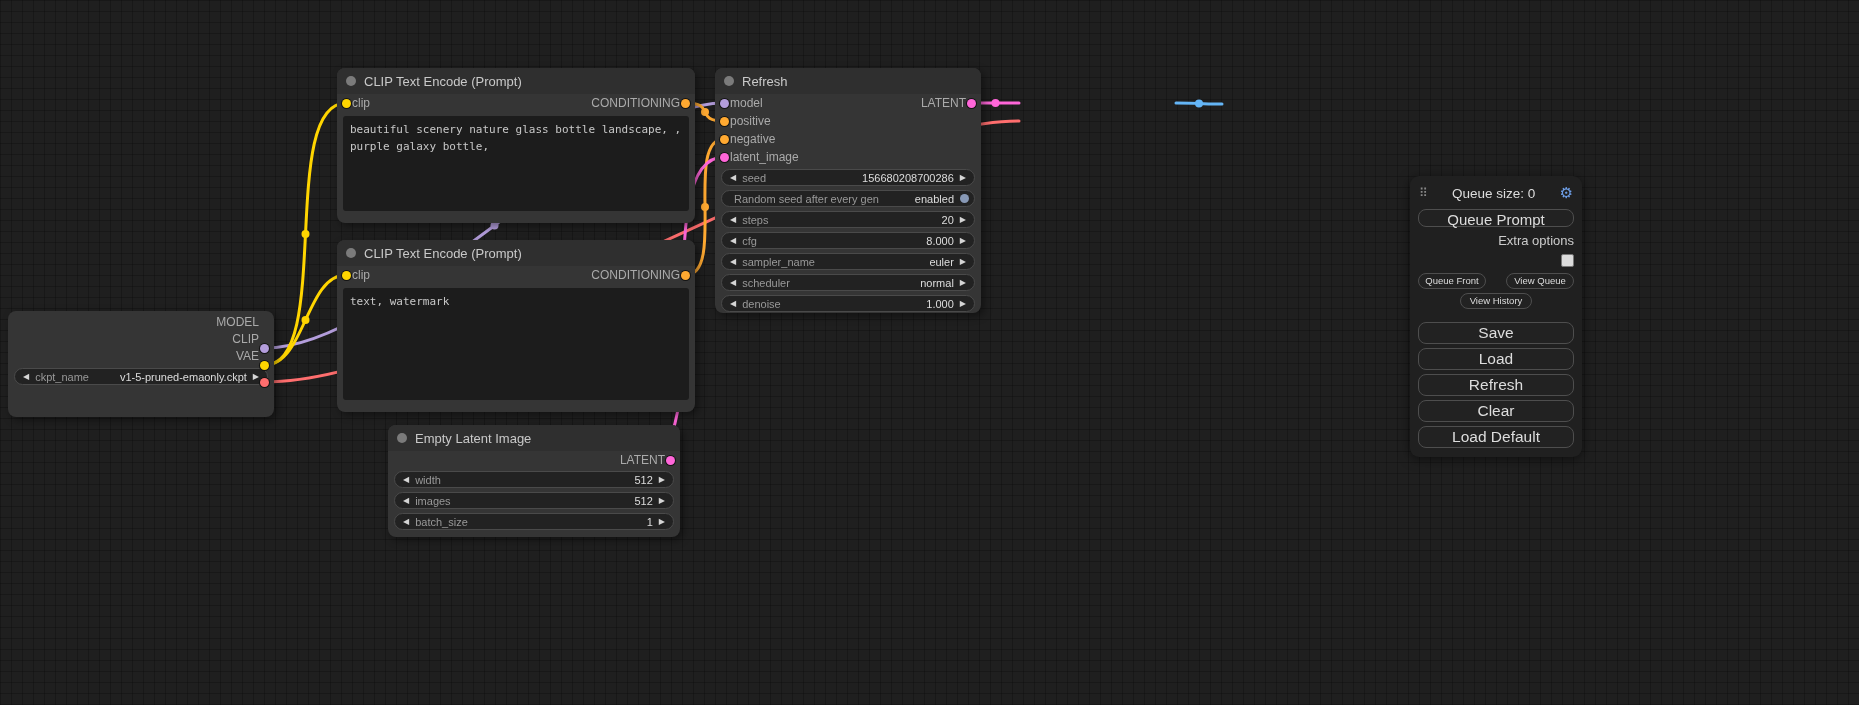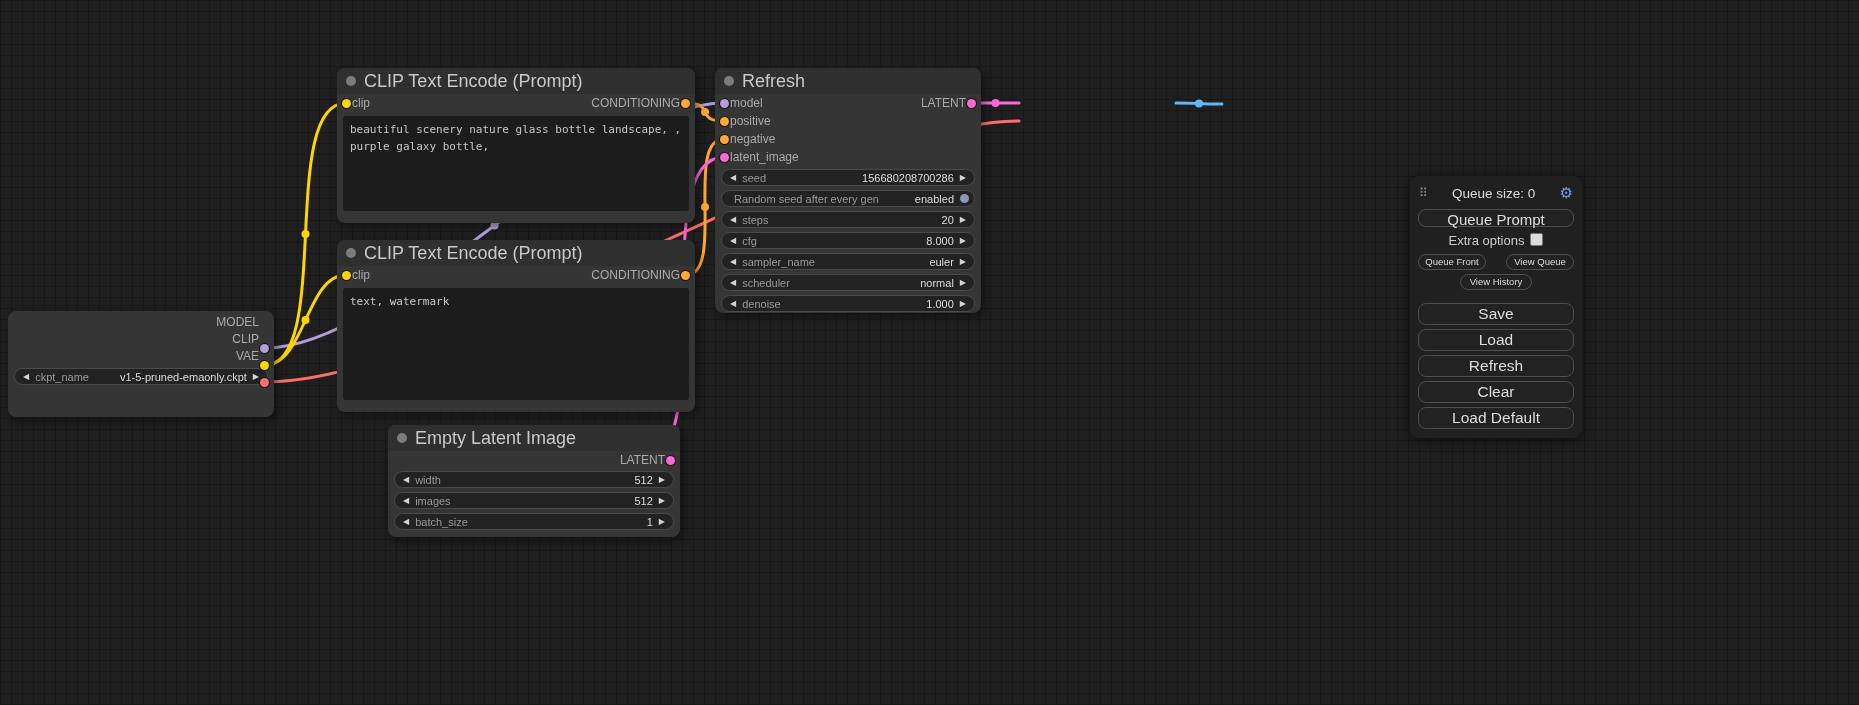--- a/index.html
+++ b/index.html
@@ -13,21 +13,21 @@
     user-select:none;
   }
   svg.wires{position:absolute;left:0;top:0;z-index:1;}
 
   
   .node{position:absolute;z-index:2;background:#353535;border-radius:8px;
     box-shadow:3px 3px 9px rgba(0,0,0,.45);}
   .ntitle{height:26px;background:#2f2f2f;border-radius:8px 8px 0 0;
     display:flex;align-items:center;padding:0 9px;gap:8px;}
   .tdot{width:10px;height:10px;border-radius:50%;background:#7b7b7b;flex:0 0 auto;}
-  .ttext{color:#c9c9c9;font-size:18px;white-space:nowrap;}
+  .ttext{color:#c9c9c9;font-size:13px;white-space:nowrap;}
   .slots{padding-top:0;}
   .slotrow{height:18px;display:flex;align-items:center;justify-content:space-between;
     padding:0 15px;color:#aaa;font-size:12px;}
   .slotrow .slabel{white-space:nowrap;}
   .slotrow .out{margin-left:auto;}
   .dot{position:absolute;width:9px;height:9px;border-radius:50%;
     box-shadow:0 0 0 1px #141414;z-index:3;}
   .prompt{margin:4px 6px 0 6px;background:#1c1c1c;border-radius:3px;
     color:#c8c8c8;font-family:"DejaVu Sans Mono", monospace;font-size:11px;
     line-height:1.55;padding:5px 7px;overflow:hidden;white-space:pre-wrap;}
@@ -45,22 +45,22 @@
     background:#202020;border-radius:9px;padding:6px 8px 9px;
     box-shadow:0 2px 12px rgba(0,0,0,.55);}
   .mhead{display:flex;align-items:center;color:#ddd;font-size:13.5px;padding:2px 1px 7px;}
   .drag{color:#888;font-size:12px;cursor:grab;}
   .qsize{flex:1;text-align:center;}
   .gear{color:#6e9fe8;font-size:15px;cursor:pointer;}
   .btn{display:block;width:100%;box-sizing:border-box;background:#222;
     border:1px solid #4e4e4e;border-radius:8px;color:#ddd;
     font-family:"Liberation Sans", sans-serif;cursor:pointer;}
   .btn.big{height:18px;font-size:15px;margin-bottom:6px;}
-  .extra{display:flex;align-items:flex-start;justify-content:center;gap:6px;
-    color:#ccc;font-size:13px;margin-bottom:6px;}
+  .extra{display:flex;align-items:flex-end;justify-content:center;gap:6px;
+    color:#ccc;font-size:13px;margin-bottom:6px;flex-direction:column;}
   .cb{width:11px;height:11px;background:#dcdcdc;border:1px solid #777;
     border-radius:2px;display:inline-block;cursor:pointer;}
   .smallrow{display:flex;gap:20px;justify-content:center;margin-bottom:4px;}
   .btn.sm{flex:1;height:16px;font-size:9.5px;padding:0 5px;border-radius:9px;line-height:1;}
   .smallrow.center .btn.sm{flex:0 0 auto;width:72px;}
   .btn.lg{height:22px;font-size:15.5px;margin-top:4px;}
   .btn.lg.first{margin-top:13px;}
 </style>
 </head>
 <body>

